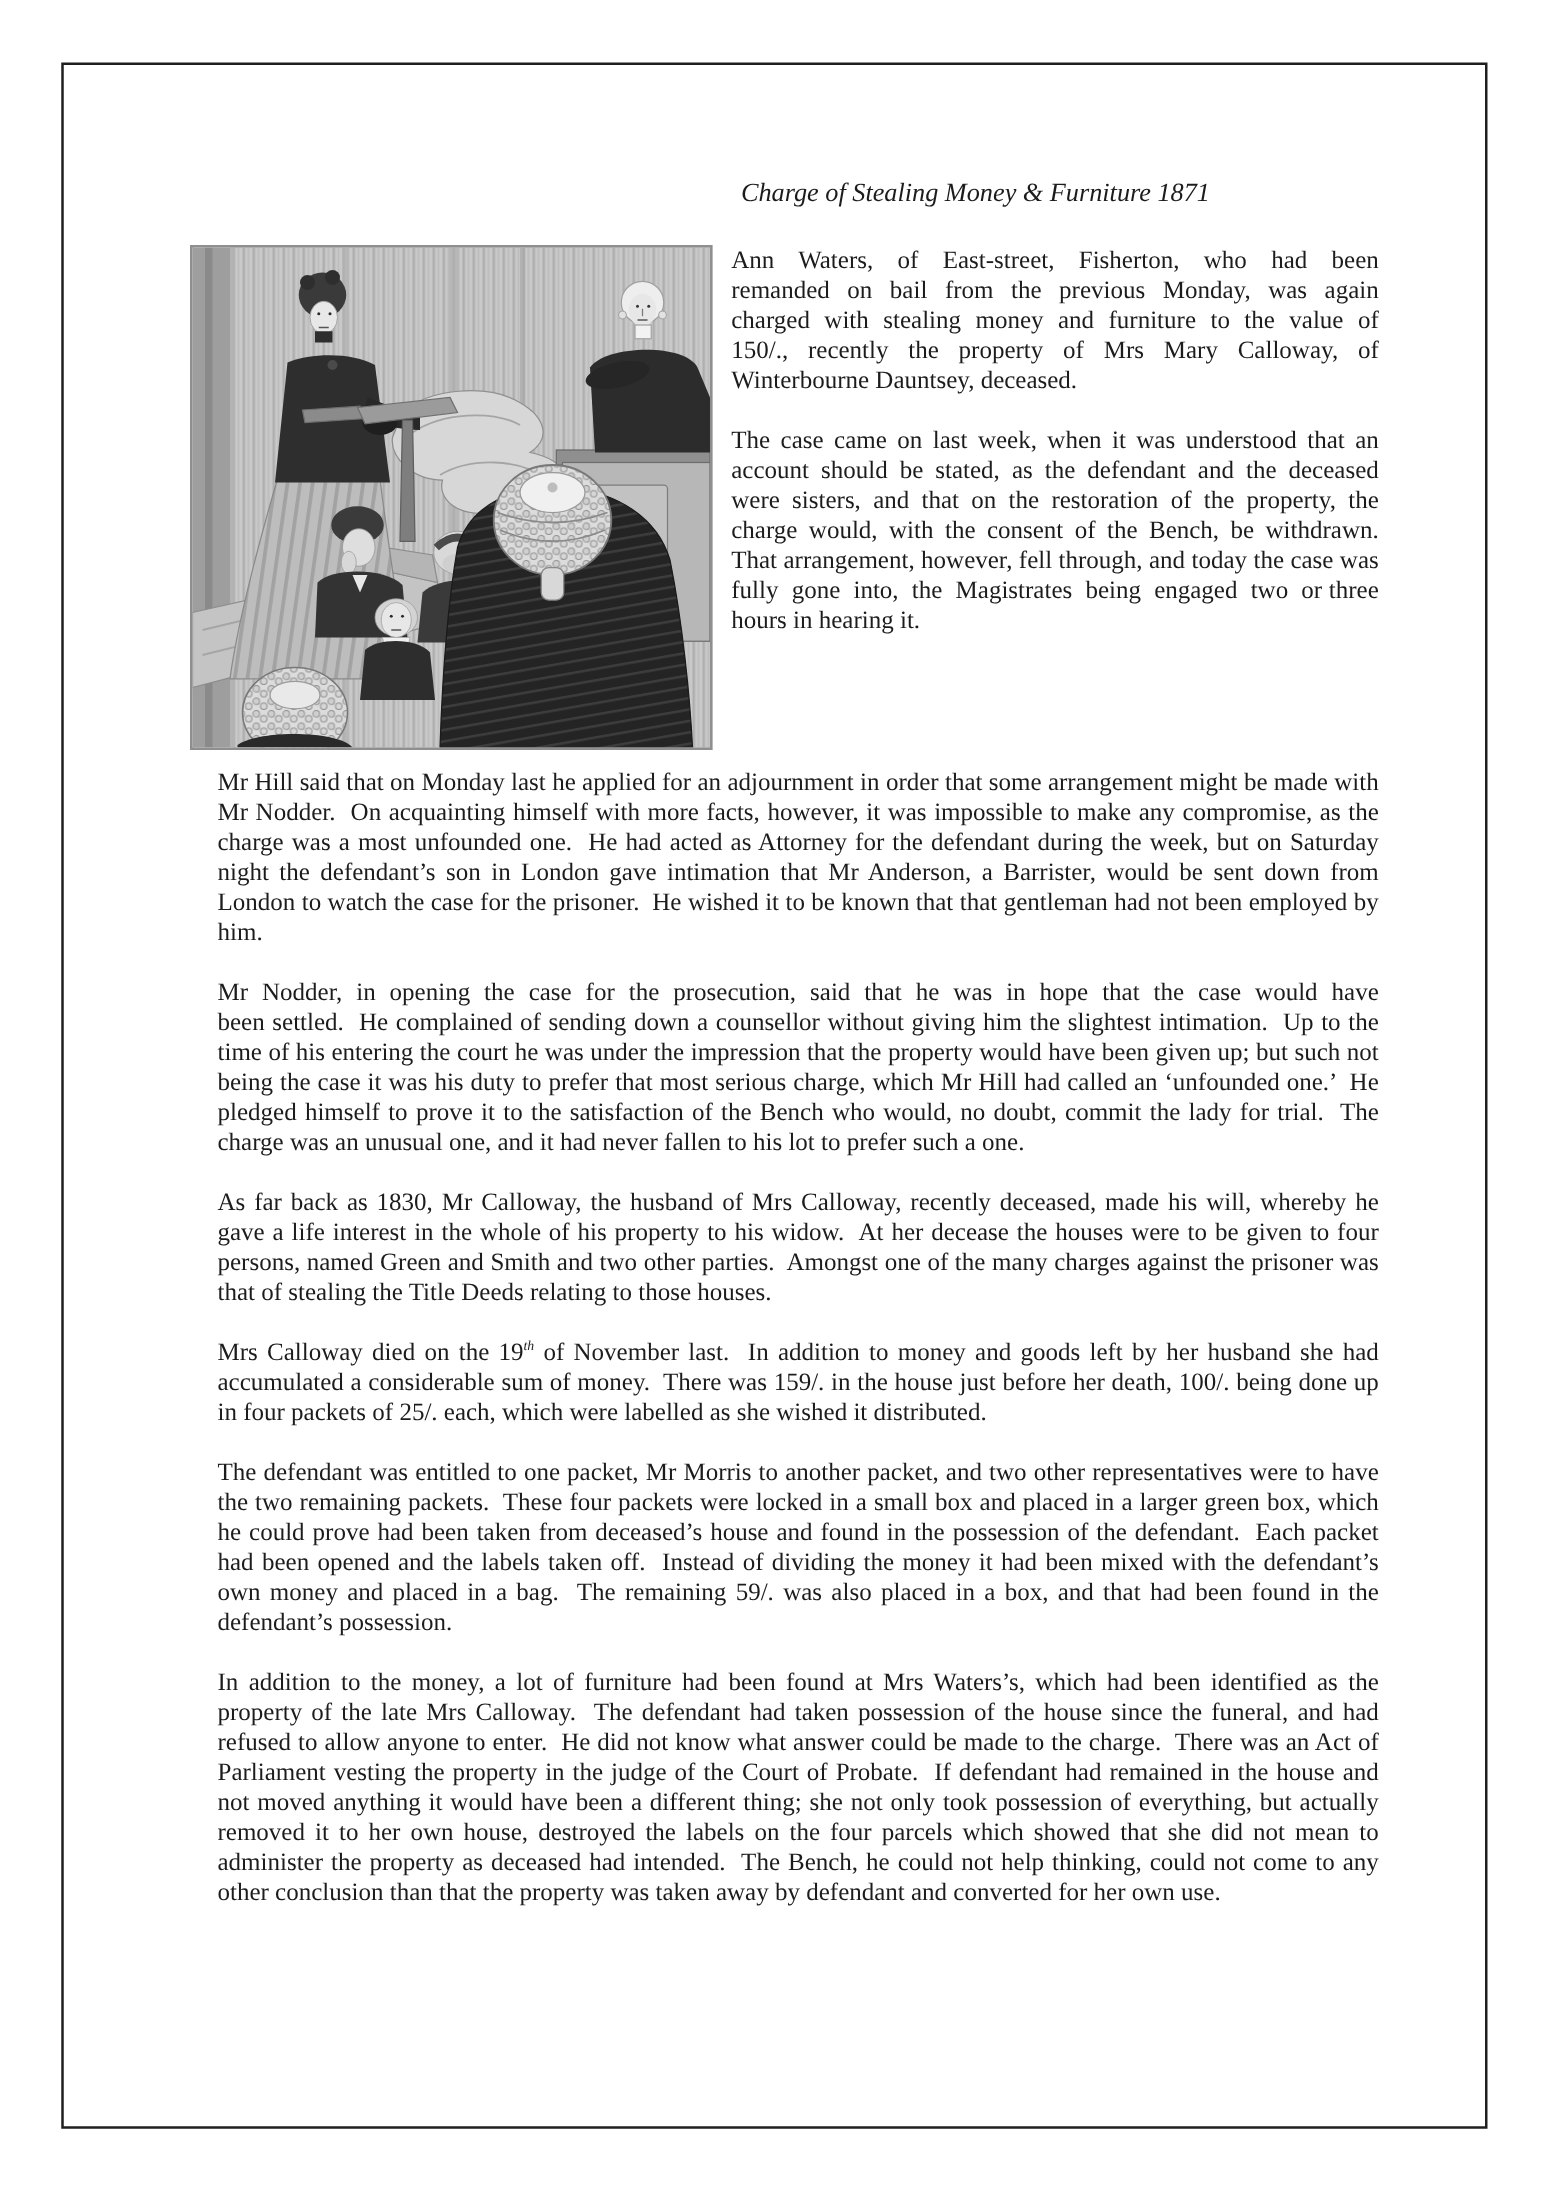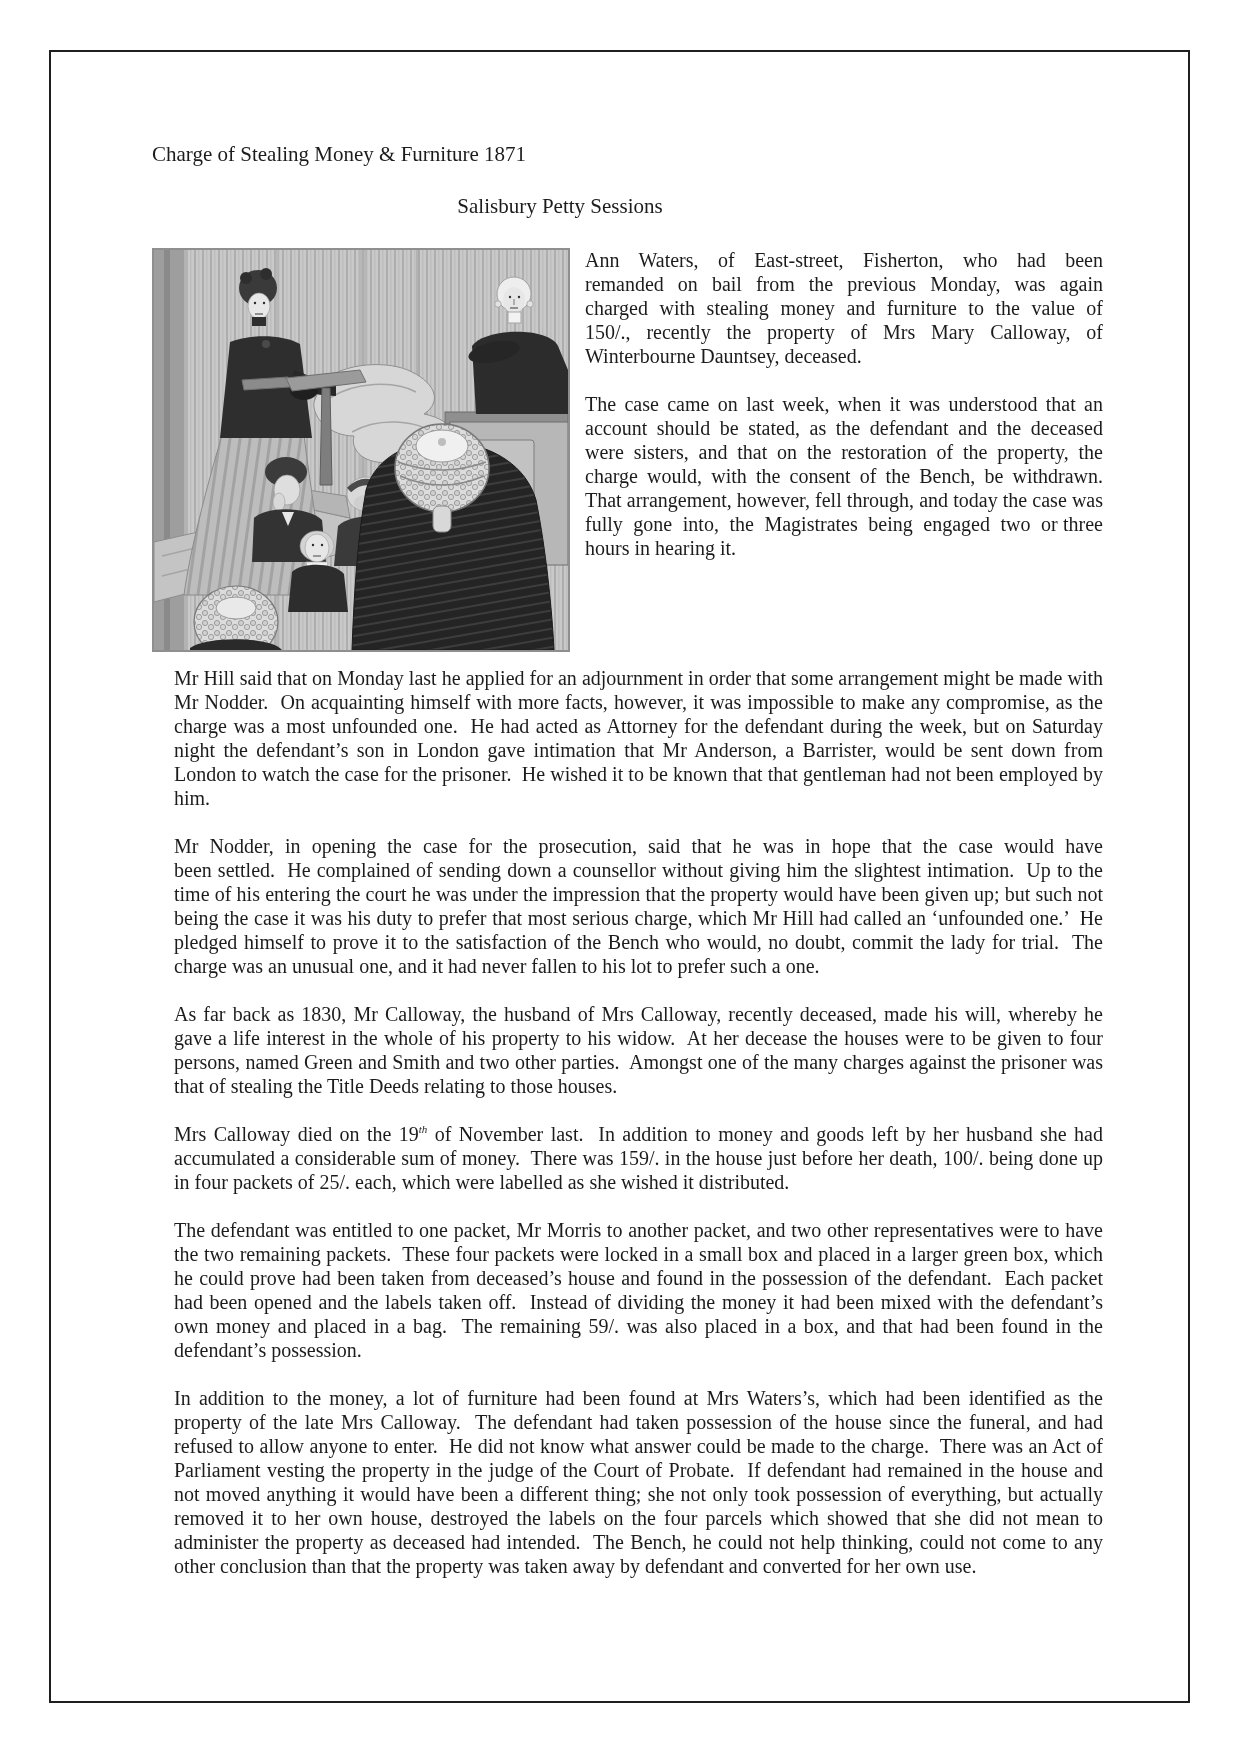--- a/index.html
+++ b/index.html
@@ -16,21 +16,22 @@
     border:2px solid #1f1f1f;
     box-sizing:border-box;
   }
   .content {
     position:absolute; left:152px; top:0;
     width:951px;
   }
   h1.doc-title {
     margin:0; padding:141px 135px 0 0;
     font-size:21px; line-height:26px; font-weight:normal;
-    text-align:left;
+    text-align:right;
+    font-style:italic;
   }
   h2.doc-subtitle {
     margin:26px 0 0 0; padding-right:135px;
     font-size:21px; line-height:26px; font-weight:normal;
     text-align:center;
   }
   .article { margin-top:29px; }
   figure.illustration {
     float:left;
     width:418px; height:404px;
@@ -52,21 +53,20 @@
   p.para sup { font-size:11px; line-height:0; vertical-align:super;font-style:italic; }
 </style>
 </head>
 <body>
 
 <div class="page">
   <div class="frame"></div>
   <div class="content">
 
     <h1 class="doc-title">Charge of Stealing Money &amp; Furniture 1871</h1>
-    <h2 class="doc-subtitle">Salisbury Petty Sessions</h2>
 
     <div class="article">
 
       <figure class="illustration">
         <svg viewBox="0 0 414 400" preserveAspectRatio="none" xmlns="http://www.w3.org/2000/svg">
           <defs>
             <pattern id="panel" width="8" height="400" patternUnits="userSpaceOnUse">
               <rect width="8" height="400" fill="#c9c9c9"></rect>
               <rect x="0" width="2" height="400" fill="#aeaeae"></rect>
               <rect x="4" width="1.5" height="400" fill="#bdbdbd"></rect>

